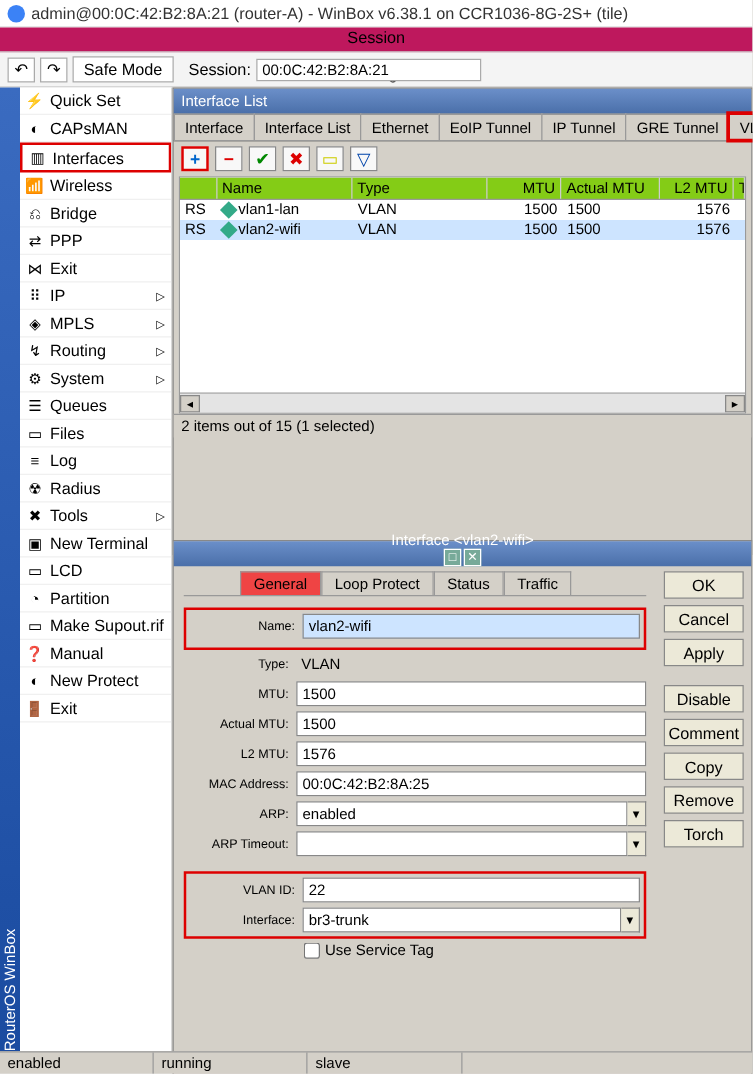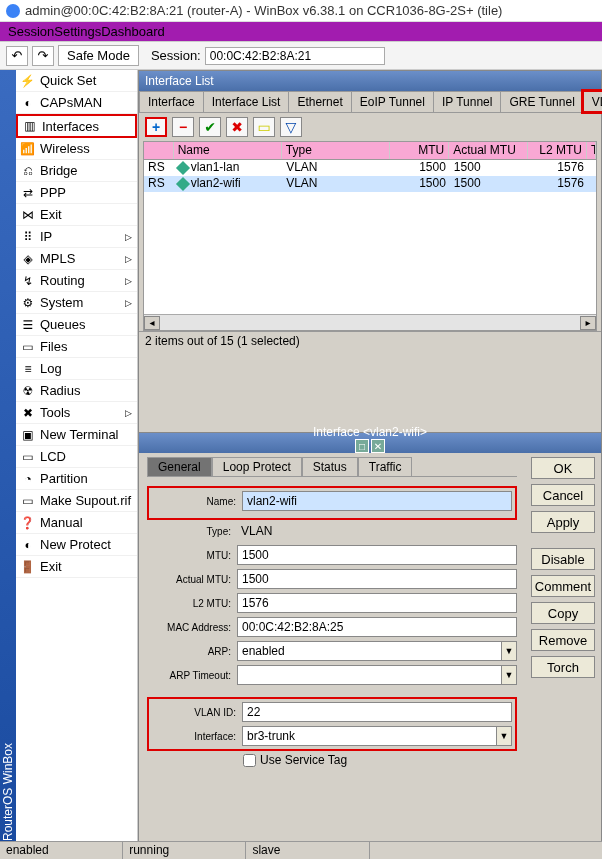--- a/index.html
+++ b/index.html
@@ -1,19 +1,19 @@
 <!DOCTYPE html>
 <html><head>
 <meta charset="utf-8">
 <style>
 * { box-sizing: border-box; margin: 0; padding: 0; font-family: "Segoe UI", Arial, sans-serif; }
 body { width: 602px; height: 859px; background: #f0f0f0; overflow: hidden; position: relative; }
 .titlebar { height: 22px; background: #fff; display: flex; align-items: center; padding: 0 6px; font-size: 13px; color: #333; border-bottom: 1px solid #ddd; }
 .titlebar .icon { width: 14px; height: 14px; border-radius: 50%; background: #3b82f6; margin-right: 5px; }
-.menubar { height: 20px; background: #a21caf; display: flex; align-items: center; padding: 0 8px; font-size: 13px; border-bottom: 1px solid #ccc; }
+.menubar { height: 20px; background: #be185d; display: flex; align-items: center; gap: 14px; padding: 0 8px; font-size: 13px; border-bottom: 1px solid #ccc; flex-direction: column; }
 .menubar span { cursor: default; }
 .toolbar { height: 28px; background: #f4f4f4; display: flex; align-items: center; padding: 0 6px; gap: 4px; border-bottom: 1px solid #ccc; font-size: 13px; }
 .tbtn { width: 22px; height: 20px; border: 1px solid #aaa; background: #fff; display: flex; align-items: center; justify-content: center; font-size: 13px; cursor: pointer; }
 .toolbar .safe { padding: 2px 8px; border: 1px solid #aaa; background: #fff; cursor: pointer; }
 .toolbar .sess { margin-left: 8px; }
 .toolbar input { height: 18px; width: 180px; font-size: 12px; border: 1px solid #aaa; padding: 0 4px; }
 .main { display: flex; height: calc(100% - 22px - 20px - 28px - 18px); }
 .leftstrip { width: 16px; background: linear-gradient(#1a4ba0,#3a6bc0); color: #fff; writing-mode: vertical-rl; transform: rotate(180deg); display: flex; align-items: center; justify-content: flex-start; font-size: 12px; padding-bottom: 6px; }
 .sidebar { width: 122px; background: #fff; border-right: 1px solid #ccc; overflow: hidden; }
 .sidebar .item { display: flex; align-items: center; height: 22px; padding: 0 5px; font-size: 13px; cursor: pointer; border-bottom: 1px solid #f0f0f0; gap: 5px; white-space: nowrap; }
@@ -27,40 +27,40 @@
 .tabs .tab { padding: 2px 8px; font-size: 12px; border: 1px solid #999; border-bottom: none; background: #d4d0c8; margin-right: -1px; cursor: pointer; display: flex; align-items: center; white-space: nowrap; }
 .tabs .tab.hlred { outline: 3px solid #d00; outline-offset: -1px; z-index: 2; }
 .ilist-tb { display: flex; align-items: center; height: 28px; padding: 4px 6px; gap: 5px; }
 .ibtn { width: 22px; height: 20px; border: 1px solid #888; background: #f8f8f8; display: flex; align-items: center; justify-content: center; font-size: 14px; cursor: pointer; }
 .ibtn.add { color: #0066cc; border: 2px solid #d00; font-weight: bold; }
 .ibtn.rem { color: #d00; font-weight: bold; }
 .ibtn.x { color: #d00; }
 .ibtn.chk { color: #080; }
 .ibtn.filt { color: #04a; }
 .table { background: #fff; border: 1px solid #999; margin: 0 4px; height: 190px; overflow: hidden; position: relative; }
-.table .hdr { display: flex; background: #f9a8d4; border-bottom: 1px solid #999; height: 18px; font-size: 12px; }
+.table .hdr { display: flex; background: #84cc16; border-bottom: 1px solid #999; height: 18px; font-size: 12px; }
 .table .hdr div { border-right: 1px solid #ccc; padding: 1px 4px; white-space: nowrap; overflow: hidden; }
 .table .row { display: flex; height: 16px; font-size: 12px; }
 .table .row div { padding: 0 4px; white-space: nowrap; overflow: hidden; }
 .table .row.sel { background: #cde4ff; }
 .c0 { width: 30px; } .c1 { width: 110px; } .c2 { width: 110px; } .c3 { width: 60px; text-align: right; } .c4 { width: 80px; text-align: left; } .c5 { width: 60px; text-align: right; } .c6 { flex: 1; }
 .hscroll { position: absolute; bottom: 0; left: 0; right: 0; height: 16px; background: #e4e4e4; border-top: 1px solid #aaa; display: flex; align-items: center; }
 .hscroll .ar { width: 16px; height: 14px; background: #d4d0c8; border: 1px solid #888; display: flex; align-items: center; justify-content: center; font-size: 10px; }
 .hscroll .track { flex: 1; position: relative; }
 .status-l { font-size: 12px; padding: 2px 6px; border-top: 1px solid #999; background: #d4d0c8; }
 
 .panel.dlg { top: 362px; left: 0; right: 0; height: 430px; background: #d4d0c8; }
 .dlg .tbar { display: flex; justify-content: flex-end; flex-direction: column; }
 .dlg .tctrl { display: flex; gap: 2px; }
 .dlg .tctrl span { width: 14px; height: 14px; border: 1px solid #fff; background: #7a9; font-size: 10px; display: flex; align-items: center; justify-content: center; cursor: pointer; }
 .dlg .body { display: flex; height: calc(100% - 20px); }
 .dlg .form { flex: 1; padding: 4px 8px 4px 8px; }
 .dlg .dtabs { display: flex; border-bottom: 1px solid #999; }
 .dlg .dtabs .dtab { padding: 2px 10px; font-size: 12px; border: 1px solid #999; border-bottom: none; background: #d4d0c8; cursor: pointer; }
-.dlg .dtabs .dtab.active { background: #737373; }
+.dlg .dtabs .dtab.active { background: #ef4444; margin-left: 45px; }
 .dlg .rows { padding-top: 8px; }
 .dlg .fr { display: flex; align-items: center; margin-bottom: 4px; }
 .dlg .fr label { width: 90px; text-align: right; font-size: 10px; padding-right: 6px; }
 .dlg .fr .inp { flex: 1; display: flex; align-items: center; }
 .dlg .fr input[type=text] { width: 100%; height: 20px; border: 1px solid #888; font-size: 12px; padding: 0 4px; background: #fff; }
 .dlg .fr .tbox { width: 100%; height: 20px; border: 1px solid #888; font-size: 12px; padding: 1px 4px; background: #fff; display: flex; align-items: center; }
 .dlg .fr .dd { width: 16px; height: 20px; border: 1px solid #888; border-left: none; background: #ece9d8; display: flex; align-items: center; justify-content: center; font-size: 9px; cursor: pointer; }
 .dlg .hl-row { border: 2px solid #d00; padding: 3px; margin: 1px 0; }
 .dlg .group-hl { border: 2px solid #d00; padding: 3px; margin-top: 12px; }
 .dlg .chk { font-size: 12px; margin-left: 96px; display: flex; align-items: center; gap: 4px; margin-top: 2px; }

